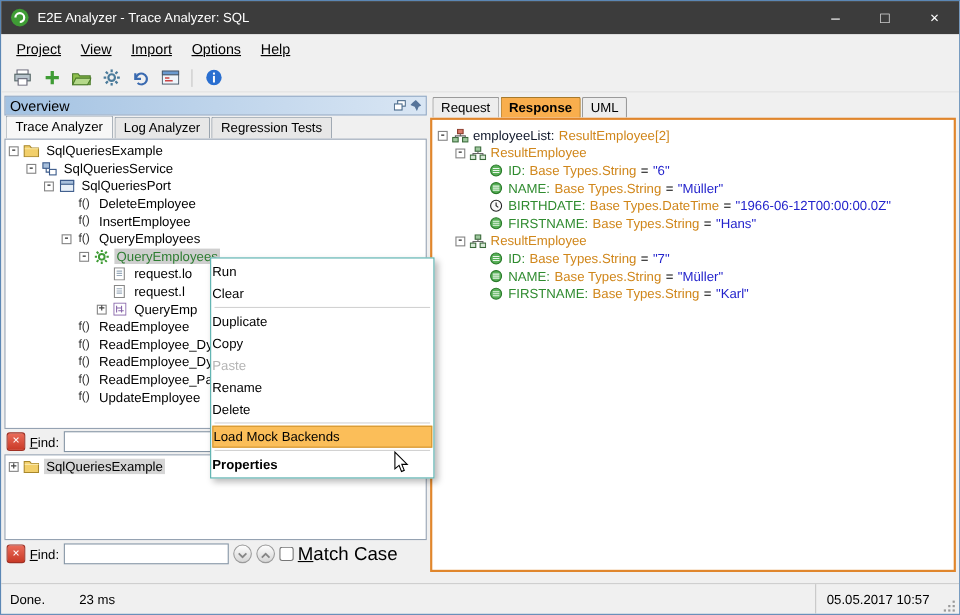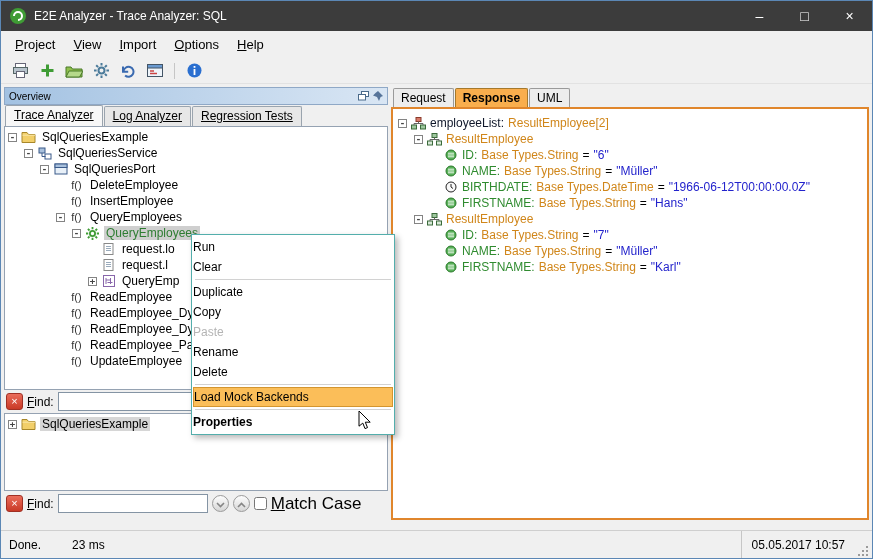--- a/index.html
+++ b/index.html
@@ -11,40 +11,40 @@
 
   
   .titlebar { flex:0 0 30px; background:#3c3c3c; color:#fff; display:flex; align-items:center; }
   .logo { width:18px; height:18px; margin:0 7px 0 8px; display:inline-flex; }
   .title { font-size:12px; }
   .win-btn { width:45px; height:30px; display:flex; align-items:center; justify-content:center;
              font-size:14px; color:#fff; cursor:default; }
 
   
   .menubar { flex:0 0 27px; display:flex; align-items:center; padding-left:5px; font-size:13px; }
-  .menu-item { display:inline-block; padding:3px 9px; }
+  .menu-item { display:inline-block; padding:3px 9px;text-decoration:underline; }
   .menu-item::first-letter { text-decoration:underline; }
   .toolbar { flex:0 0 26px; display:flex; align-items:center; padding-left:9px; gap:7px;
              border-bottom:1px solid #e2e2e2; }
   .tb-btn { width:20px; height:20px; display:inline-flex; align-items:center; justify-content:center; }
   .tb-sep { width:1px; height:16px; background:#c6c6c6; margin:0 2px; }
 
   
   .main { flex:1; display:flex; padding:3px; gap:3px; min-height:0; }
   .left-panel { width:384px; display:flex; flex-direction:column; }
   .right-panel { flex:1; display:flex; flex-direction:column; }
 
   
   .ov-header { flex:0 0 18px; background:linear-gradient(to right,#a3c2e2,#d9e6f4);
                border:1px solid #8fa8c6; display:flex; align-items:center; padding:0 4px;
-               font-size:10px; gap:4px; }
+               font-size:13px; gap:4px; }
   .ov-ic { display:inline-flex; align-items:center; }
   .ov-tabs { flex:0 0 21px; display:flex; align-items:flex-end; padding-left:1px; }
   .ov-tab { font-size:12px; padding:2px 8px 3px; background:#e7e7e7; border:1px solid #9aa4ae;
-            border-bottom:none; margin-right:1px; border-radius:2px 2px 0 0;text-decoration:underline; }
+            border-bottom:none; margin-right:1px; border-radius:2px 2px 0 0; }
   .ov-tab.active { background:#f7f7f7; padding-bottom:4px; }
   .tree-panel { background:#fff; border:1px solid #95a2b2; overflow:hidden; padding-top:2px; }
   .tree1 { flex:0 0 264px; }
   .tree2 { flex:0 0 78px; }
 
   .tree-row { height:16px; display:flex; align-items:center; white-space:nowrap; font-size:12px; }
   .toggle { flex:0 0 9px; width:9px; height:9px; border:1px solid #848484; background:#fff;
             font:bold 9px/7px "DejaVu Sans Mono",monospace; text-align:center; color:#444;
             margin-right:3px; }
   .toggle.none { border:none; background:transparent; }

